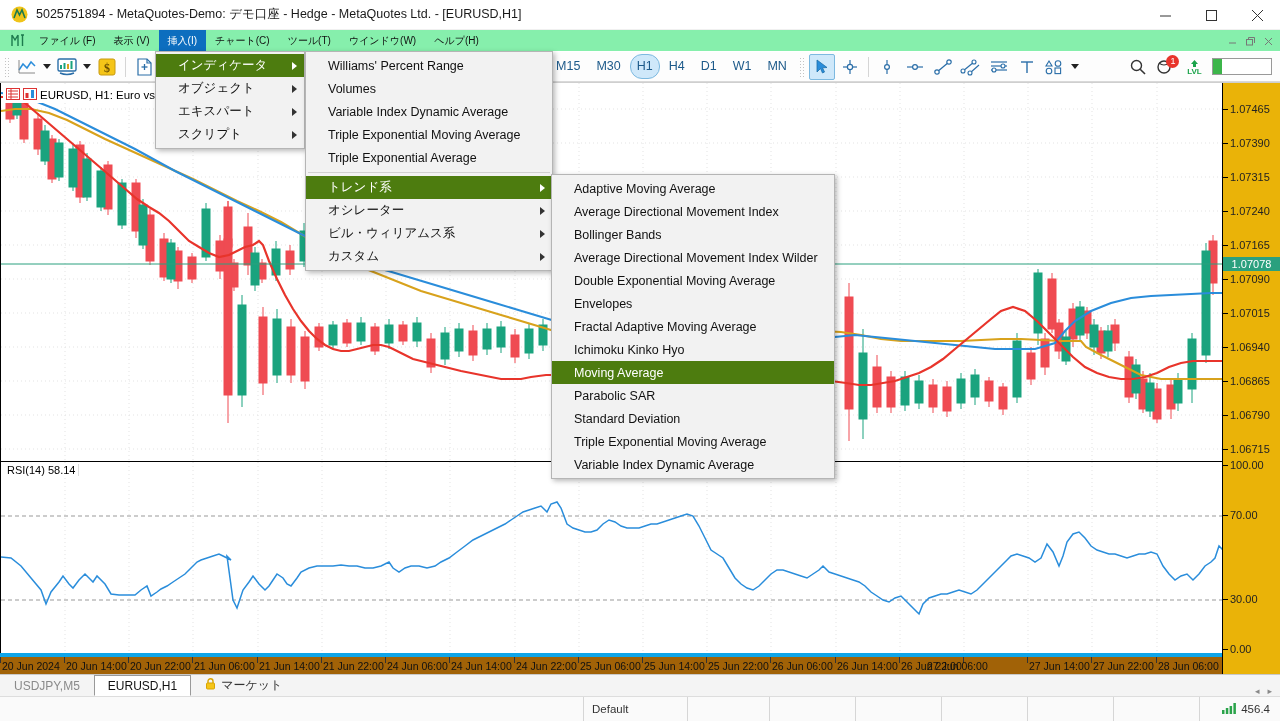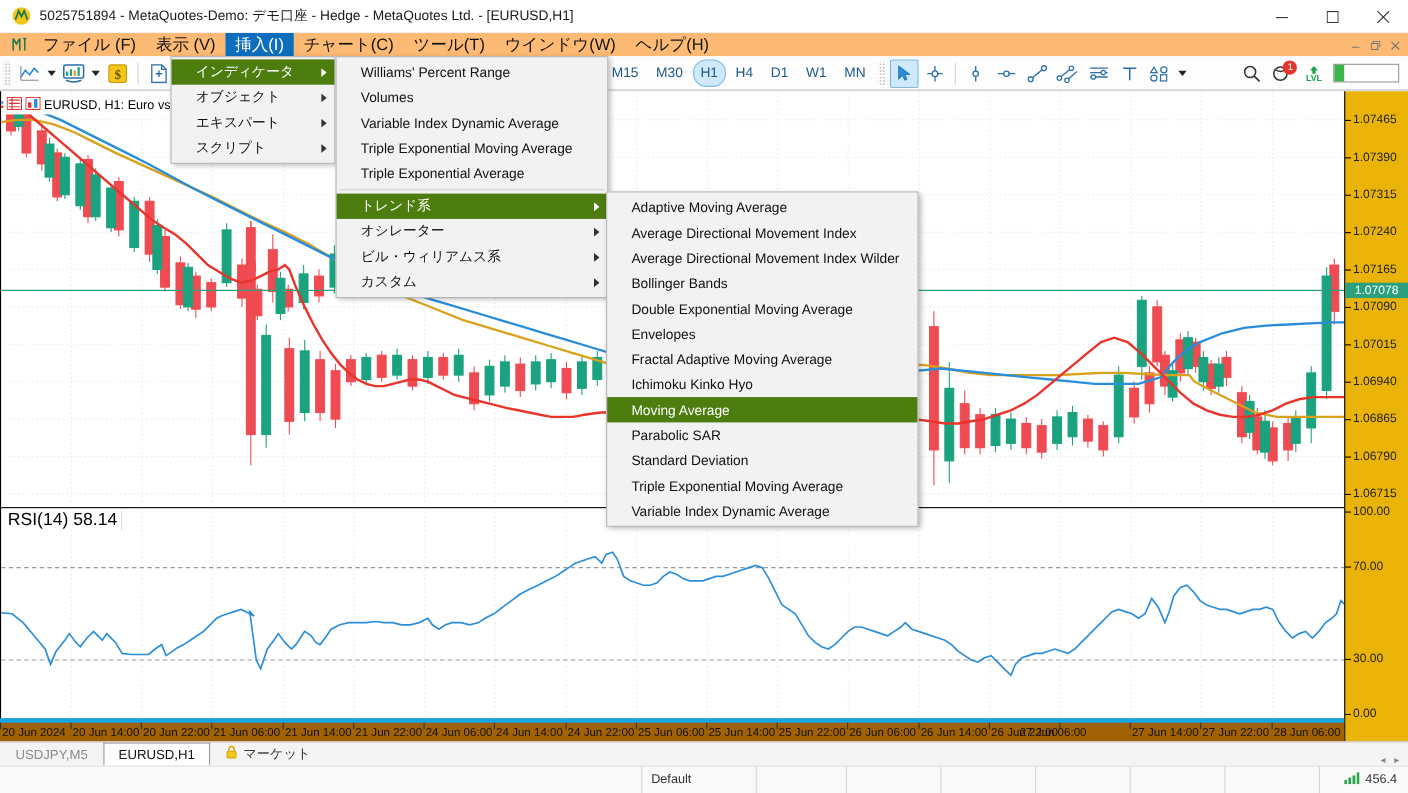--- a/index.html
+++ b/index.html
@@ -22,21 +22,21 @@
   .tb-icon{ width:18px; height:18px; margin-left:10px; margin-right:8px;
     display:flex; align-items:center; justify-content:center; }
   .tb-title{ font-size:12.5px; color:#1a1a1a; white-space:nowrap; }
   .tb-controls{ position:absolute; right:0; top:0; height:30px; display:flex; }
   .tb-btn{ width:46px; height:30px; display:flex; align-items:center; justify-content:center;
     color:#333; font-size:12px; }
 
   
   .menubar{
     position:absolute; left:0; top:30px; width:1280px; height:22px;
-    background:#fdba74; display:flex; align-items:center; font-size:15px;
+    background:#86efac; display:flex; align-items:center; font-size:10px;
     border-bottom:1px solid #ffffff;
   }
   .mb-logo{ width:24px; height:20px; display:flex; align-items:center; justify-content:center; margin-left:6px; }
   .mb-item{ padding:3px 9px 4px; color:#111; cursor:default; white-space:nowrap; line-height:15px;}
   .mb-item.active{ background:#0d6ebf; color:#fff; }
   .mb-right{ position:absolute; right:4px; top:0; height:22px; display:flex; align-items:center; gap:2px;}
   .mb-ctl{ width:16px; height:18px; display:flex; align-items:center; justify-content:center;
      font-size:11px; color:#555; }
 
   
@@ -63,21 +63,21 @@
   .price-axis{ position:absolute; right:0; top:0; width:58px; height:592px; background:#eab308;
      border-left:1px solid #000; }
   .tick{ position:absolute; left:0; font-size:11px; color:#222; white-space:nowrap;
      transform:translateY(-50%); padding-left:7px; }
   .tickmark{ position:absolute; left:0; width:5px; height:1px; background:#000; }
   .pricebadge{ position:absolute; left:0; width:57px; background:#2aa07e; color:#fff;
      font-size:11px; text-align:center; padding:1px 0; transform:translateY(-50%); }
 
   .chart-header{ position:absolute; left:2px; top:4px; display:flex; align-items:center; gap:3px;
      font-size:11.5px; color:#000; background:#fff; padding:1px 3px; z-index:6;}
-  .rsi-header{ position:absolute; left:3px; top:2px; font-size:16px; color:#000; background:#fff;
+  .rsi-header{ position:absolute; left:3px; top:2px; font-size:11px; color:#000; background:#fff;
      padding:0 3px; z-index:6; border-right:1px solid #ddd;}
 
   .timeaxis{ position:absolute; left:0; top:570px; width:1222px; height:34px;
      border-top:4px solid #0ea5e9; background:#a16207; }
   .tlabel{ position:absolute; top:3px; font-size:10.5px; color:#111; white-space:nowrap; }
   .tsep{ position:absolute; top:0; width:1px; height:6px; background:#333; }
 
   
   .tabsbar{ position:absolute; left:0; top:674px; width:1280px; height:22px;
     background:#f4f4f4; border-top:1px solid #c8c8c8; display:flex; align-items:flex-end; }
@@ -855,24 +855,24 @@
   </div>
 
   <div class="menu" id="menu-trend">
     <div class="mi">
       <span>Adaptive Moving Average</span>
       </div>
     <div class="mi">
       <span>Average Directional Movement Index</span>
       </div>
     <div class="mi">
+      <span>Bollinger Bands</span>
+      </div>
+    <div class="mi">
       <span>Average Directional Movement Index Wilder</span>
-      </div>
-    <div class="mi">
-      <span>Bollinger Bands</span>
       </div>
     <div class="mi">
       <span>Double Exponential Moving Average</span>
       </div>
     <div class="mi">
       <span>Envelopes</span>
       </div>
     <div class="mi">
       <span>Fractal Adaptive Moving Average</span>
       </div>

